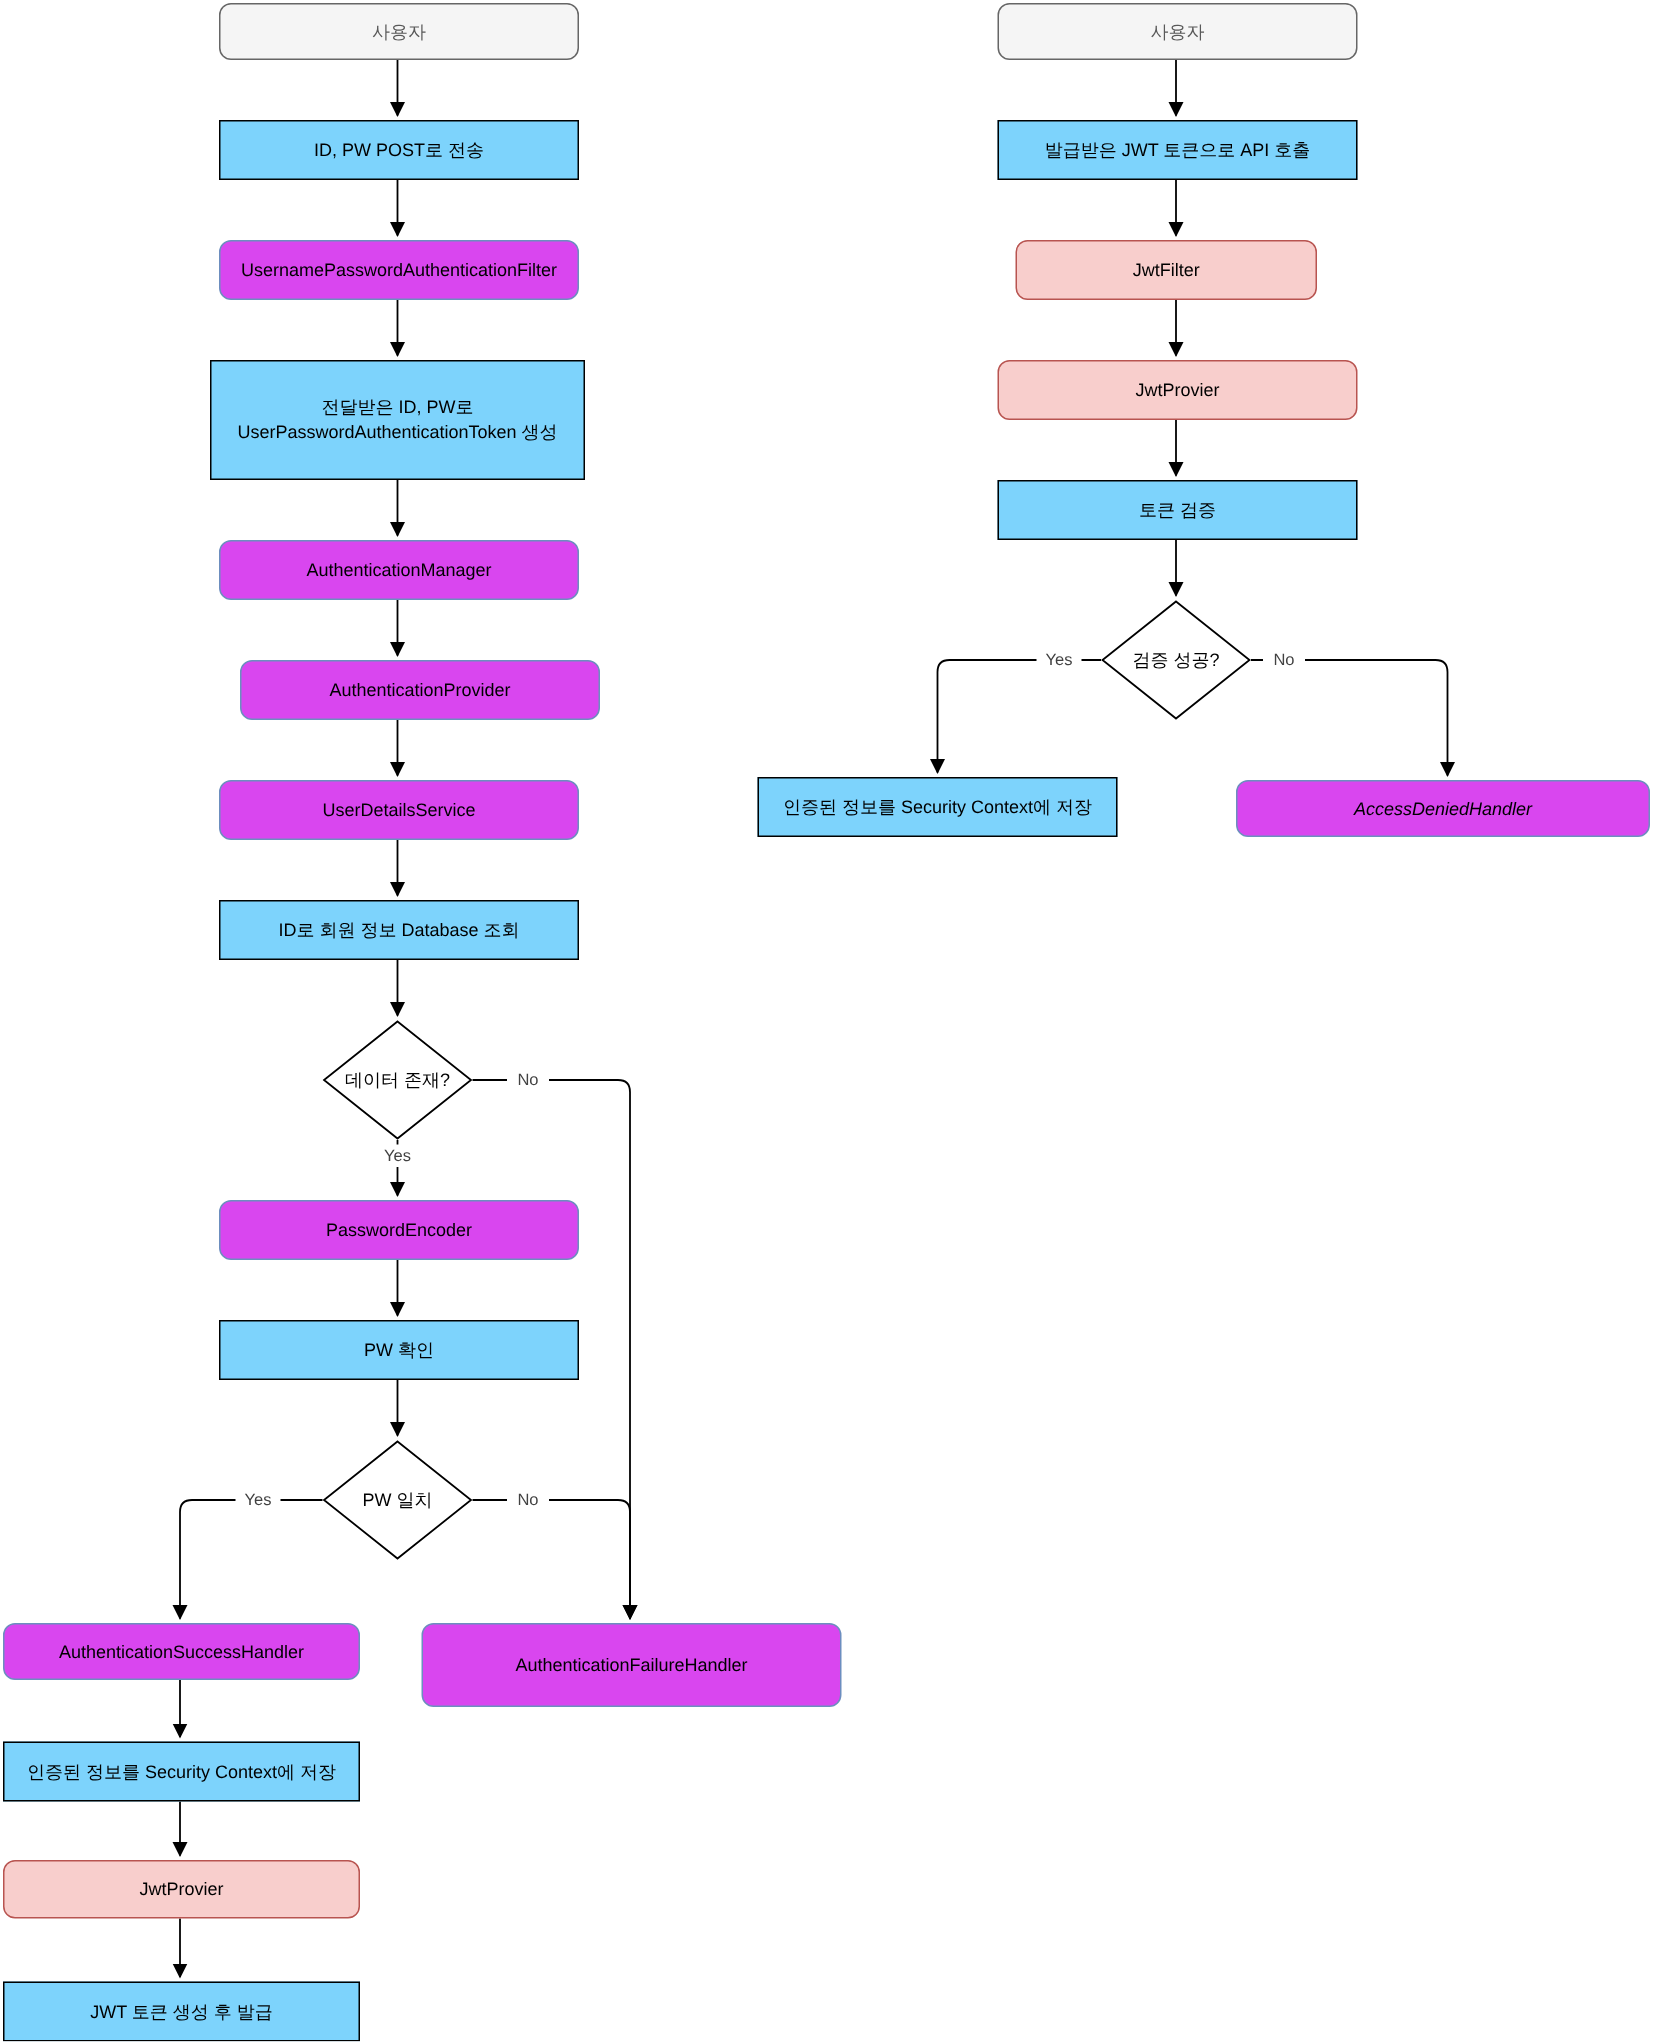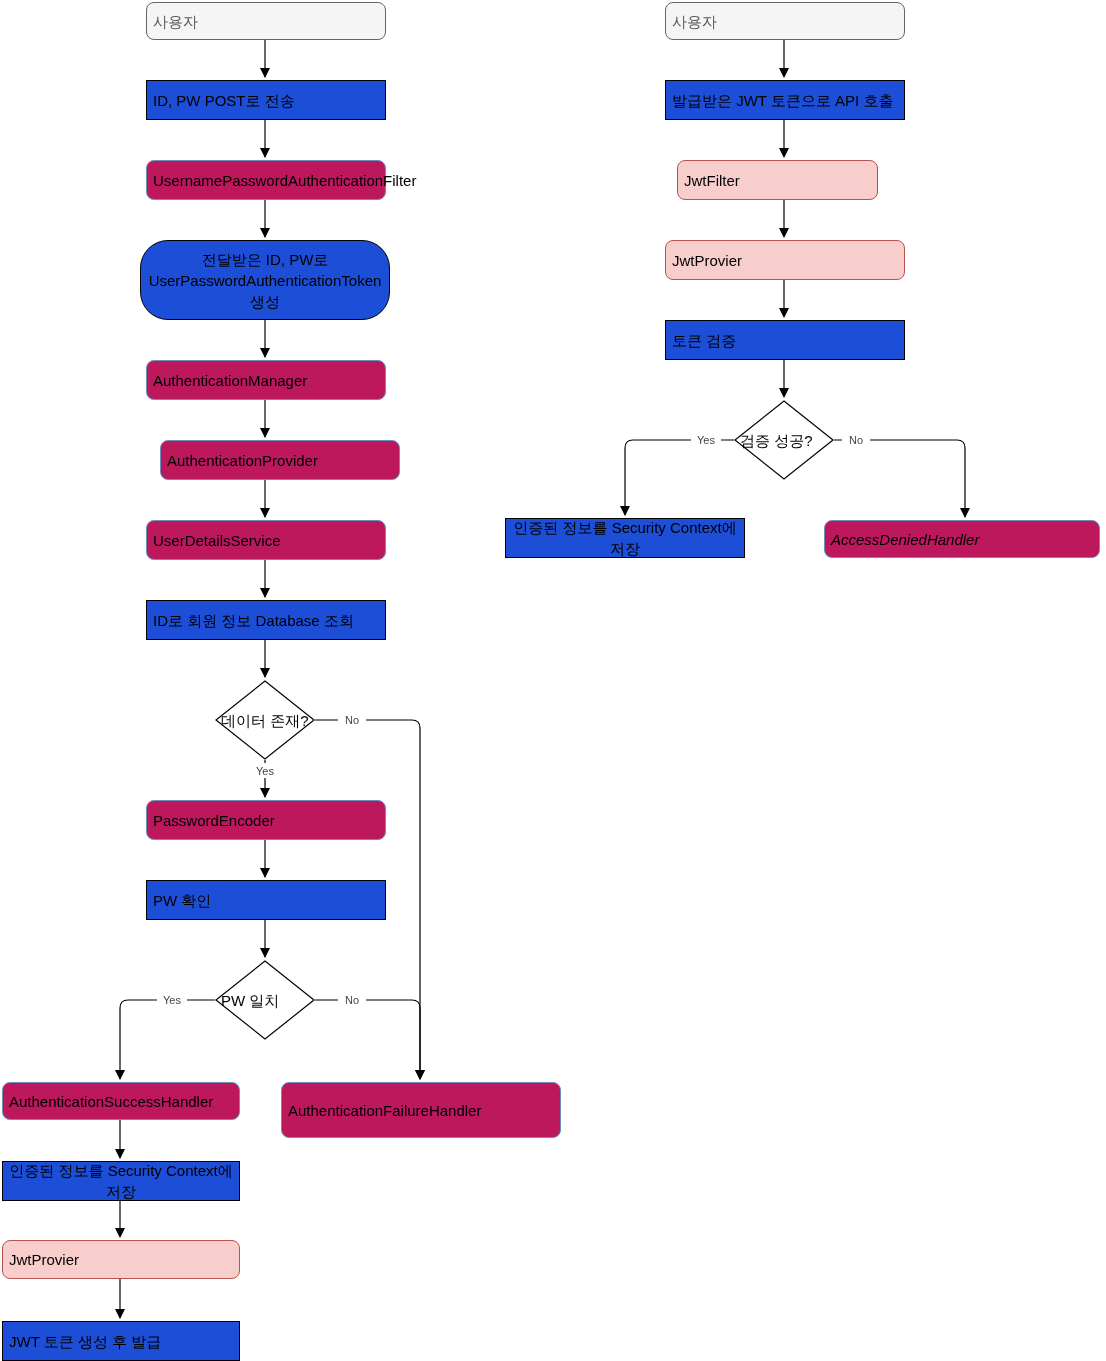--- a/index.html
+++ b/index.html
@@ -27,33 +27,33 @@
     font-size: 11px;
     fill: #424242;
     text-anchor: middle;
     dominant-baseline: central;
   }
   #edges rect.edge-label-bg { fill: #ffffff; }
   .node {
     position: absolute;
     display: flex;
     align-items: center;
-    justify-content: flex-start;
+    justify-content: center;
     box-sizing: border-box;
-    font-size: 15px;
+    font-size: 12px;
     color: #000000;
     text-align: center;
   }
   .node--rect  { background: #ffffff; border: 1px solid #000000; }
   .node--rounded { border: 1px solid #000000; border-radius: 8px; }
   .node--diamond { background: transparent; border: none; }
-  .palette-blue { background: #be185d; border-color: #6c8ebf; }
+  .palette-blue { background: #d946ef; border-color: #6c8ebf; }
   .palette-red  { background: #f8cecc; border-color: #b85450; }
   .palette-gray { background: #f5f5f5; border-color: #666666; color: #595959; }
-  .palette-white { background: #1d4ed8; border-color: #000000; }
+  .palette-white { background: #7dd3fc; border-color: #000000; }
   .diamond-svg { position: absolute; left: 0; top: 0; width: 100%; height: 100%; }
   .diamond-svg polygon { fill: #ffffff; stroke: #000000; stroke-width: 1.2; }
   .node-label {
     position: relative;
     white-space: pre-line;
     line-height: 1.4;
     padding: 0 6px;
   }
 </style>
 </head>
@@ -116,21 +116,21 @@
   <div id="nodes">
       <div class="node node--rounded palette-gray" style="left: 146px; top: 2px; width: 240px; height: 38px;">
         <span class="node-label">사용자</span>
       </div>
       <div class="node node--rect palette-white" style="left: 146px; top: 80px; width: 240px; height: 40px;">
         <span class="node-label">ID, PW POST로 전송</span>
       </div>
       <div class="node node--rounded palette-blue" style="left: 146px; top: 160px; width: 240px; height: 40px;">
         <span class="node-label">UsernamePasswordAuthenticationFilter</span>
       </div>
-      <div class="node node--rect palette-white" style="left: 140px; top: 240px; width: 250px; height: 80px; border-radius: 28px;">
+      <div class="node node--rect palette-white" style="left: 140px; top: 240px; width: 250px; height: 80px;">
         <span class="node-label">전달받은 ID, PW로
 UserPasswordAuthenticationToken 생성</span>
       </div>
       <div class="node node--rounded palette-blue" style="left: 146px; top: 360px; width: 240px; height: 40px;">
         <span class="node-label">AuthenticationManager</span>
       </div>
       <div class="node node--rounded palette-blue" style="left: 160px; top: 440px; width: 240px; height: 40px;">
         <span class="node-label">AuthenticationProvider</span>
       </div>
       <div class="node node--rounded palette-blue" style="left: 146px; top: 520px; width: 240px; height: 40px;">

